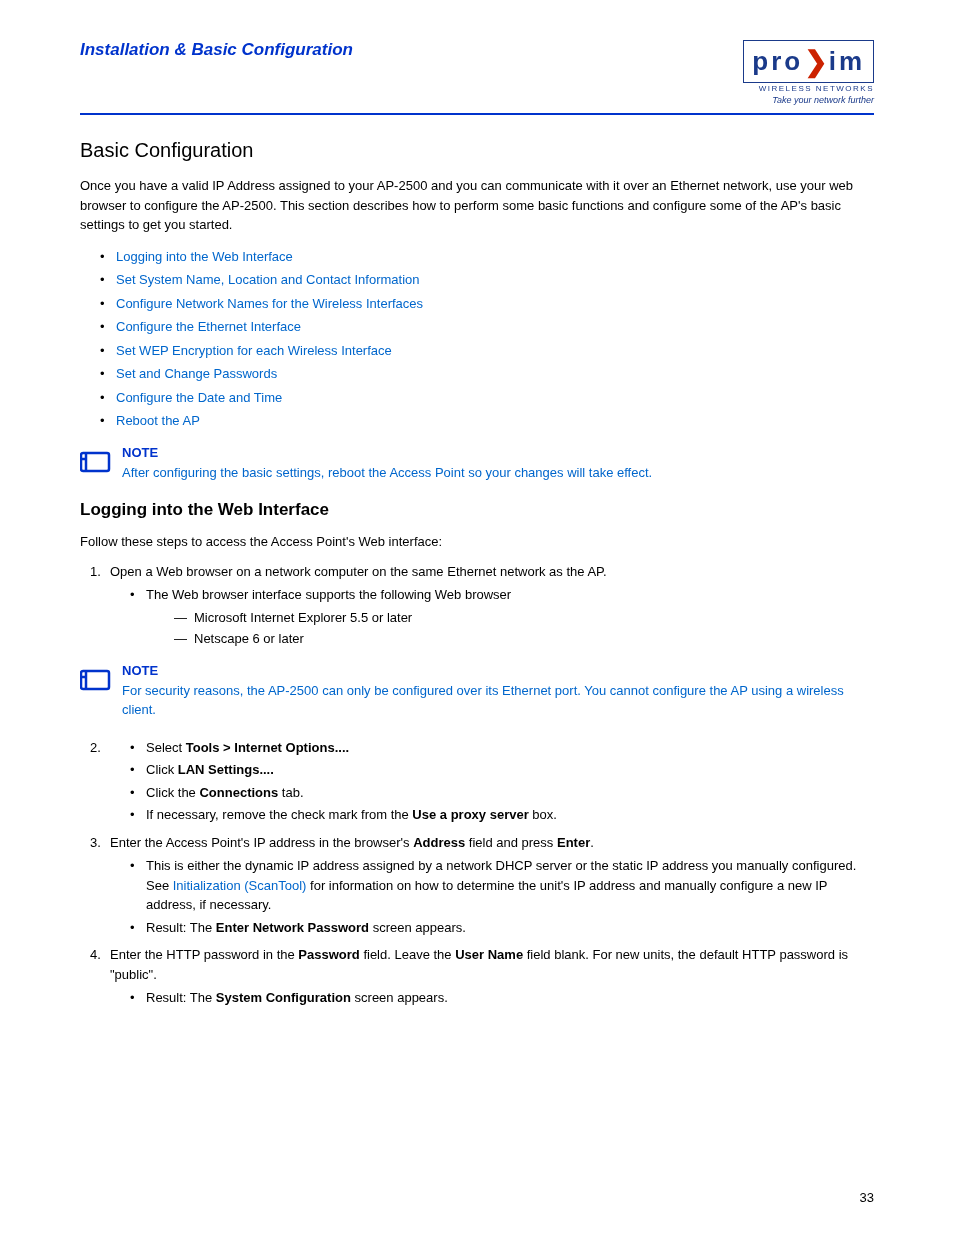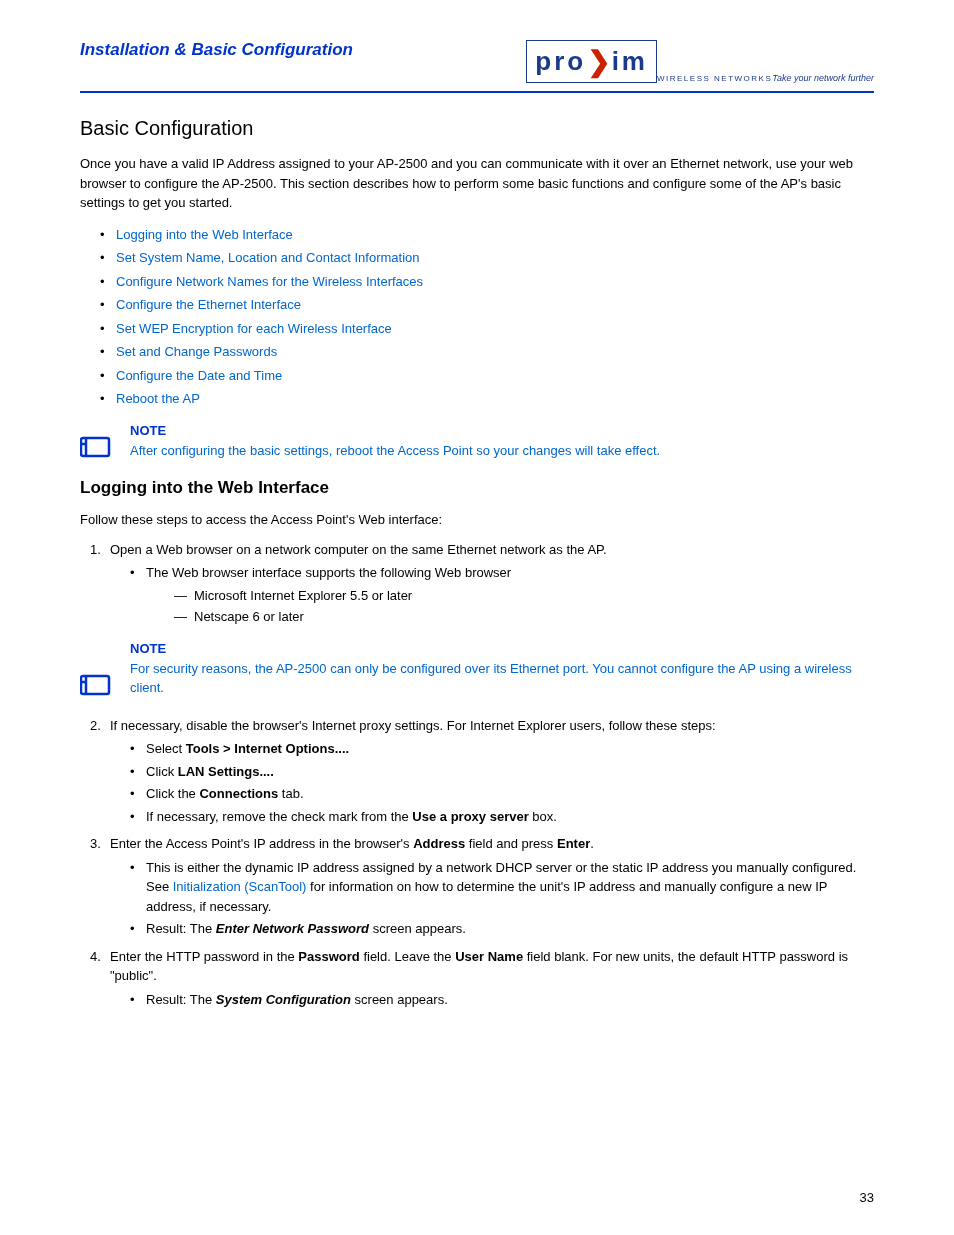--- a/index.html
+++ b/index.html
@@ -61,23 +61,22 @@
       position: absolute;
       left: 0;
       color: #000;
     }
     .bullet-list li a, a {
       color: #0066cc;
       text-decoration: none;
     }
     .note-box {
       display: flex;
-      align-items: flex-end;
+      align-items: flex-start;
       margin: 14px 0 18px 0;
-      gap: 8px;
     }
     .note-icon {
       margin-right: 10px;
       flex-shrink: 0;
       margin-top: 2px;
     }
     .note-icon svg {
       display: block;
     }
     .note-content {}
@@ -156,24 +155,24 @@
     }
     .page-number {
       position: absolute;
       bottom: 30px;
       right: 80px;
       font-size: 13px;
       color: #000;
       margin-left: 8px;
     }
     .bold { font-weight: bold; }
-    .bold-italic { font-weight: bold; font-style: italic; }
+    .bold-italic { font-weight: bold; }
     .logo-wrapper {
       display: flex;
-      flex-direction: row;
+      flex-direction: column;
       align-items: flex-end;
     }
     .proxim-letters {
       font-size: 26px;
       font-weight: bold;
       color: #1a3a8a;
       letter-spacing: 3px;
       font-family: Arial, sans-serif;
     }
     .proxim-arrow {
@@ -187,21 +186,21 @@
       padding: 4px 8px;
       display: inline-flex;
       align-items: center;
     }
     .wireless-networks-text {
       font-size: 8px;
       color: #1a3a8a;
       letter-spacing: 1.5px;
       text-align: center;
       display: block;
-      margin-top: 15px;
+      margin-top: 1px;
     }
     .tagline-text {
       font-size: 9px;
       color: #1a3a8a;
       font-style: italic;
       display: block;
       text-align: center;
       margin-top: 2px;
     }
   </style>
@@ -284,21 +283,20 @@
       <div class="note-content">
         <div class="note-label">NOTE</div>
         <div class="note-text">For security reasons, the AP-2500 can only be configured over its Ethernet port. You cannot configure the AP using a wireless client.</div>
       </div>
     </div>
 
     <ol class="ordered-list">
 
       <li>
         <span class="list-num">2.</span>
-        <span>If necessary, disable the browser's Internet proxy settings. For Internet Explorer users, follow these steps:</span>
         <ul class="sub-bullet">
           <li>Select <span class="bold">Tools &gt; Internet Options....</span></li>
           <li>Click <span class="bold">LAN Settings....</span></li>
           <li>Click the <span class="bold">Connections</span> tab.</li>
           <li>If necessary, remove the check mark from the <span class="bold">Use a proxy server</span> box.</li>
         </ul>
       </li>
 
       <li>
         <span class="list-num">3.</span>

